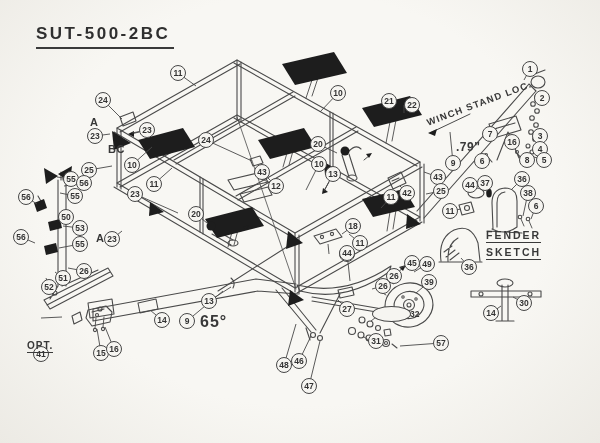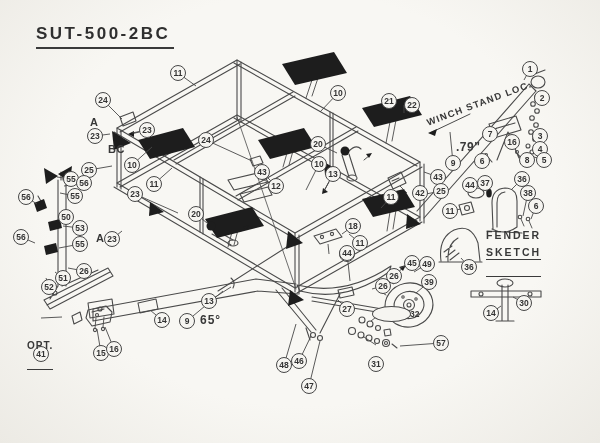--- a/index.html
+++ b/index.html
@@ -9,21 +9,21 @@
         font-family:"Liberation Sans", sans-serif;}
   .title{position:absolute;left:36px;top:24px;font-size:17px;letter-spacing:2.5px;
          color:#2f2f2f;border-bottom:2px solid #3a3a3a;padding:0 4px 3px 0;
          font-weight:600;}
   svg.art{position:absolute;left:0;top:0;}
   #leaders{position:absolute;left:0;top:0;pointer-events:none;}
   .co{position:absolute;width:16px;height:16px;border:1.3px solid #474747;border-radius:50%;
       background:#f6f5f1;color:#333;font-size:8.5px;font-weight:600;line-height:15px;
       text-align:center;box-sizing:border-box;}
   .lbl{position:absolute;color:#383838;white-space:nowrap;font-weight:600;}
-  .lbl.u{border-bottom:1.5px solid #3a3a3a;padding-bottom:18px;}
+  .lbl.u{border-bottom:1.5px solid #3a3a3a;padding-bottom:1px;}
 </style>
 </head>
 <body>
 
 <div class="page">
 
   <div class="title">SUT-500-2BC</div>
 
   <svg class="art" width="600" height="443" viewBox="0 0 600 443">
     <g stroke="#4a4a4a" stroke-width="1.1" fill="none" stroke-linecap="round" stroke-linejoin="round">
@@ -300,47 +300,47 @@
       <div class="co" style="left: 93px; top: 345px; border-color: rgb(71, 71, 71); background: rgb(246, 245, 241);">15</div>
       <div class="co" style="left: 106px; top: 341px; border-color: rgb(71, 71, 71); background: rgb(246, 245, 241);">16</div>
       <div class="co" style="left: 154px; top: 312px; border-color: rgb(71, 71, 71); background: rgb(246, 245, 241);">14</div>
       <div class="co" style="left: 179px; top: 313px; border-color: rgb(71, 71, 71); background: rgb(246, 245, 241);">9</div>
       <div class="co" style="left: 201px; top: 293px; border-color: rgb(71, 71, 71); background: rgb(246, 245, 241);">13</div>
       <div class="co" style="left: 345px; top: 218px; border-color: rgb(71, 71, 71); background: rgb(246, 245, 241);">18</div>
       <div class="co" style="left: 339px; top: 246px; border-color: rgb(71, 71, 71); background: rgb(246, 245, 241);">19</div>
       <div class="co" style="left: 339px; top: 245px; border-color: rgb(71, 71, 71); background: rgb(246, 245, 241);">44</div>
       <div class="co" style="left: 352px; top: 235px; border-color: rgb(71, 71, 71); background: rgb(246, 245, 241);">11</div>
       <div class="co" style="left: 383px; top: 189px; border-color: rgb(71, 71, 71); background: rgb(246, 245, 241);">11</div>
-      <div class="co" style="left: 412px; top: 185px; border-color: rgb(71, 71, 71); background: rgb(246, 245, 241);">42</div>
+      <div class="co" style="left: 399px; top: 185px; border-color: rgb(71, 71, 71); background: rgb(246, 245, 241);">42</div>
       <div class="co" style="left: 430px; top: 169px; border-color: rgb(71, 71, 71); background: rgb(246, 245, 241);">43</div>
       <div class="co" style="left: 433px; top: 183px; border-color: rgb(71, 71, 71); background: rgb(246, 245, 241);">25</div>
       <div class="co" style="left: 442px; top: 203px; border-color: rgb(71, 71, 71); background: rgb(246, 245, 241);">11</div>
       <div class="co" style="left: 462px; top: 177px; border-color: rgb(71, 71, 71); background: rgb(246, 245, 241);">44</div>
       <div class="co" style="left: 477px; top: 175px; border-color: rgb(71, 71, 71); background: rgb(246, 245, 241);">37</div>
       <div class="co" style="left: 514px; top: 171px; border-color: rgb(71, 71, 71); background: rgb(246, 245, 241);">36</div>
       <div class="co" style="left: 520px; top: 185px; border-color: rgb(71, 71, 71); background: rgb(246, 245, 241);">38</div>
       <div class="co" style="left: 528px; top: 198px; border-color: rgb(71, 71, 71); background: rgb(246, 245, 241);">6</div>
       <div class="co" style="left: 404px; top: 255px; border-color: rgb(71, 71, 71); background: rgb(246, 245, 241);">45</div>
       <div class="co" style="left: 419px; top: 256px; border-color: rgb(71, 71, 71); background: rgb(246, 245, 241);">49</div>
       <div class="co" style="left: 386px; top: 268px; border-color: rgb(71, 71, 71); background: rgb(246, 245, 241);">26</div>
       <div class="co" style="left: 375px; top: 278px; border-color: rgb(71, 71, 71); background: rgb(246, 245, 241);">26</div>
       <div class="co" style="left: 421px; top: 274px; border-color: rgb(71, 71, 71); background: rgb(246, 245, 241);">39</div>
       <div class="co" style="left: 339px; top: 301px; border-color: rgb(71, 71, 71); background: rgb(246, 245, 241);">27</div>
       <div class="co" style="left: 372px; top: 306px; border-color: rgb(71, 71, 71); background: rgb(246, 245, 241); padding-left: 37px;">32</div>
-      <div class="co" style="left: 368px; top: 356px; border-color: rgb(71, 71, 71); background: rgb(246, 245, 241); text-align: center;">31</div>
+      <div class="co" style="left: 368px; top: 333px; border-color: rgb(71, 71, 71); background: rgb(246, 245, 241); text-align: center;">31</div>
       <div class="co" style="left: 433px; top: 335px; border-color: rgb(71, 71, 71); background: rgb(246, 245, 241);">57</div>
       <div class="co" style="left: 276px; top: 357px; border-color: rgb(71, 71, 71); background: rgb(246, 245, 241);">48</div>
       <div class="co" style="left: 291px; top: 353px; border-color: rgb(71, 71, 71); background: rgb(246, 245, 241);">46</div>
       <div class="co" style="left: 301px; top: 378px; border-color: rgb(71, 71, 71); background: rgb(246, 245, 241);">47</div>
       <div class="co" style="left: 461px; top: 259px; border-color: rgb(71, 71, 71); background: rgb(246, 245, 241);">36</div>
       <div class="co" style="left: 516px; top: 295px; border-color: rgb(71, 71, 71); background: rgb(246, 245, 241);">30</div>
       <div class="co" style="left: 483px; top: 305px; border-color: rgb(71, 71, 71); background: rgb(246, 245, 241);">14</div>
       <div class="lbl" style="left: 427px; top: 117px; font-size: 9.5px; letter-spacing: 1.2px; transform: rotate(-20.5deg); transform-origin: 0px 50%;">WINCH STAND LOC.</div>
       <div class="lbl" style="left: 456px; top: 140px; font-size: 12px; letter-spacing: 0.5px;">.79"</div>
-      <div class="lbl" style="left: 200px; top: 313px; font-size: 12px; letter-spacing: 1px;">65°</div>
+      <div class="lbl" style="left: 200px; top: 313px; font-size: 16px; letter-spacing: 1px;">65°</div>
       <div class="lbl" style="left: 90px; top: 116px; font-size: 11px; letter-spacing: 0px;">A</div>
       <div class="lbl" style="left: 84px; top: 143px; font-size: 11px; letter-spacing: 0.5px; padding-left: 24px;">BC</div>
       <div class="lbl" style="left: 96px; top: 232px; font-size: 11px; letter-spacing: 0px;">A</div>
       <div class="lbl u" style="left: 27px; top: 340px; font-size: 10px; letter-spacing: 1px;">OPT.</div>
       <div class="lbl u" style="left: 486px; top: 229px; font-size: 10.5px; letter-spacing: 2px;">FENDER</div>
       <div class="lbl u" style="left: 486px; top: 246px; font-size: 10.5px; letter-spacing: 2px;">SKETCH</div>
     </div>
 
 </div>
 

